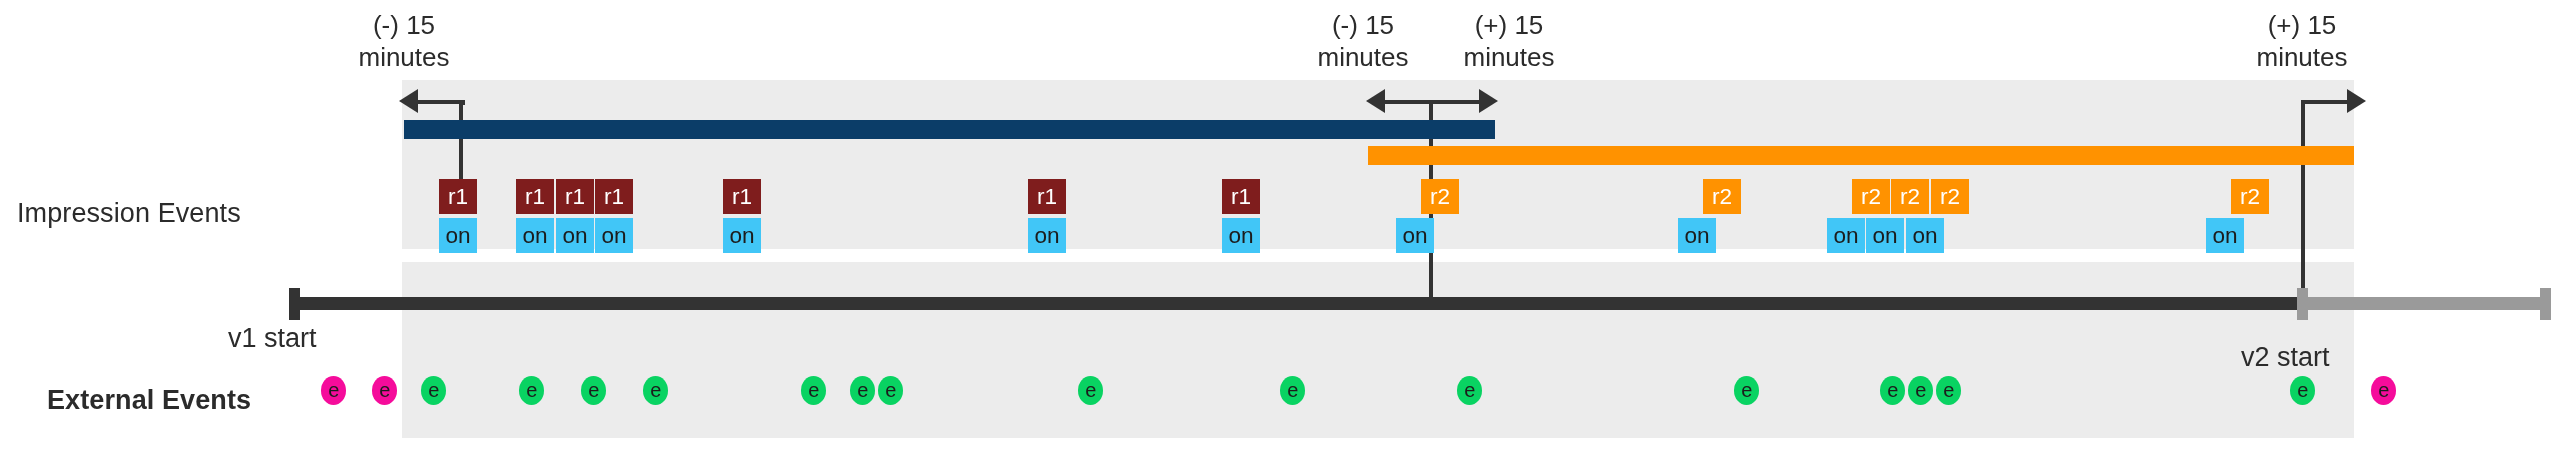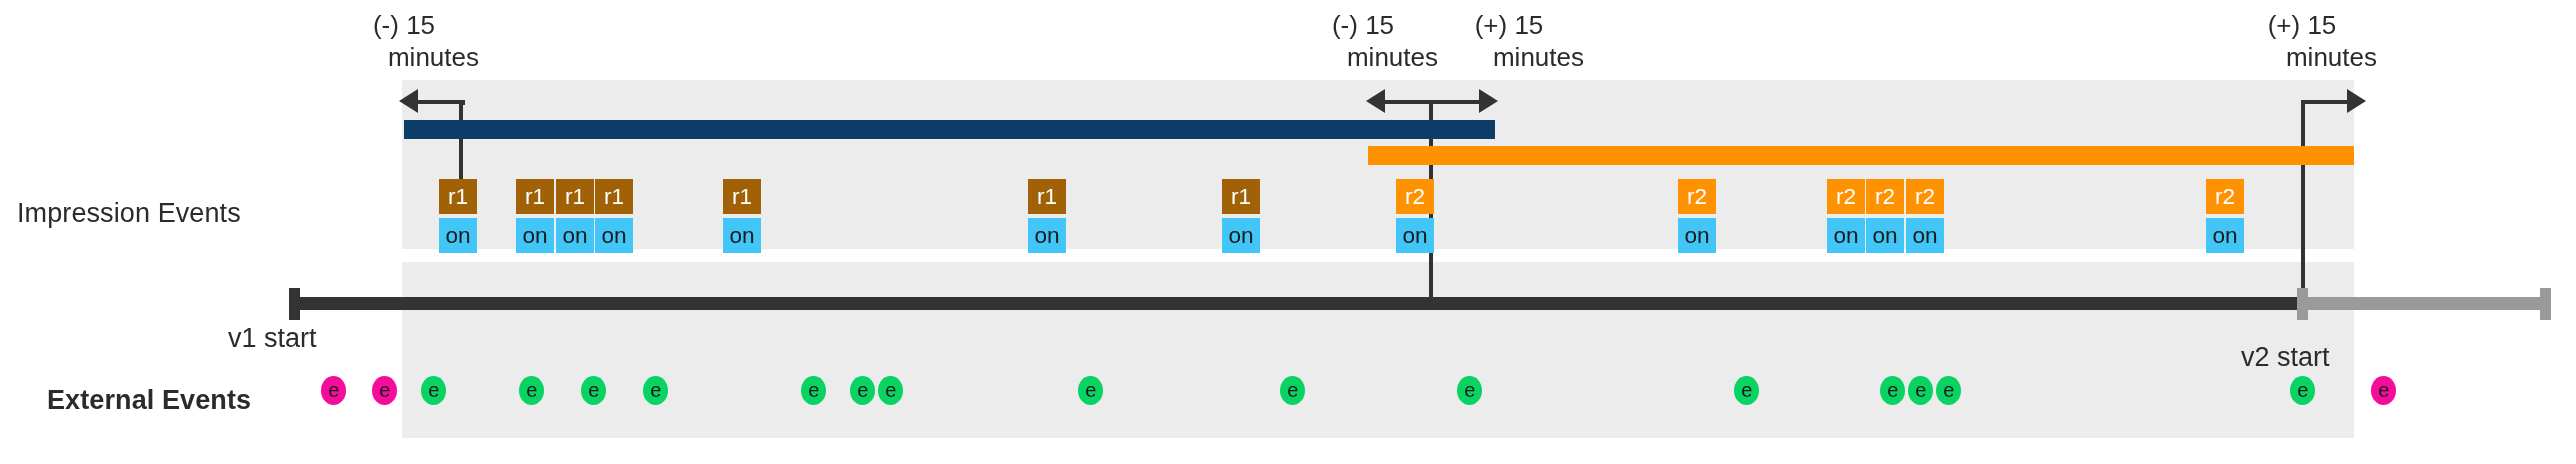--- a/index.html
+++ b/index.html
@@ -37,21 +37,21 @@
 
   
   .callout {
     font-size: 26px;
     line-height: 32px;
     font-weight: 400;
     color: #2b2b2b;
     text-align: center;
     white-space: nowrap;
   }
-  .callout .l2 { display: block; text-align: right; }
+  .callout .l2 { display: block; }
 
   
   .vbar-v1 { background: #0b3d68; }
   .vbar-v2 { background: #ff9200; }
 
   
   .vline { background: #333333; width: 3.8px; }
 
   
   .arrow-rule { background: #333333; height: 3.8px; }
@@ -67,22 +67,22 @@
   .chip {
     width: 38px;
     height: 35px;
     display: flex;
     align-items: center;
     justify-content: center;
     font-size: 22.6px;
     font-weight: 400;
     box-sizing: border-box;
   }
-  .chip.r1 { background: #a16207; color: #ffffff; text-align: right; }
-  .chip.r2 { background: #ff9200; color: #ffffff; }
+  .chip.r1 { background: #7f1d1d; color: #ffffff; text-align: right; }
+  .chip.r2 { background: #ff9200; color: #ffffff; margin-left: 25px; }
   .chip.on { background: #41c6f7; color: #1c1c1c; }
 
   
   .axis-line { height: 13px; }
   .axis-line.v1seg { background: #333333; }
   .axis-line.v2seg { background: #9a9a9a; }
   .axis-cap { width: 11.3px; height: 32px; }
   .axis-cap.dark { background: #333333; }
   .axis-cap.grey { background: #9a9a9a; }
 

